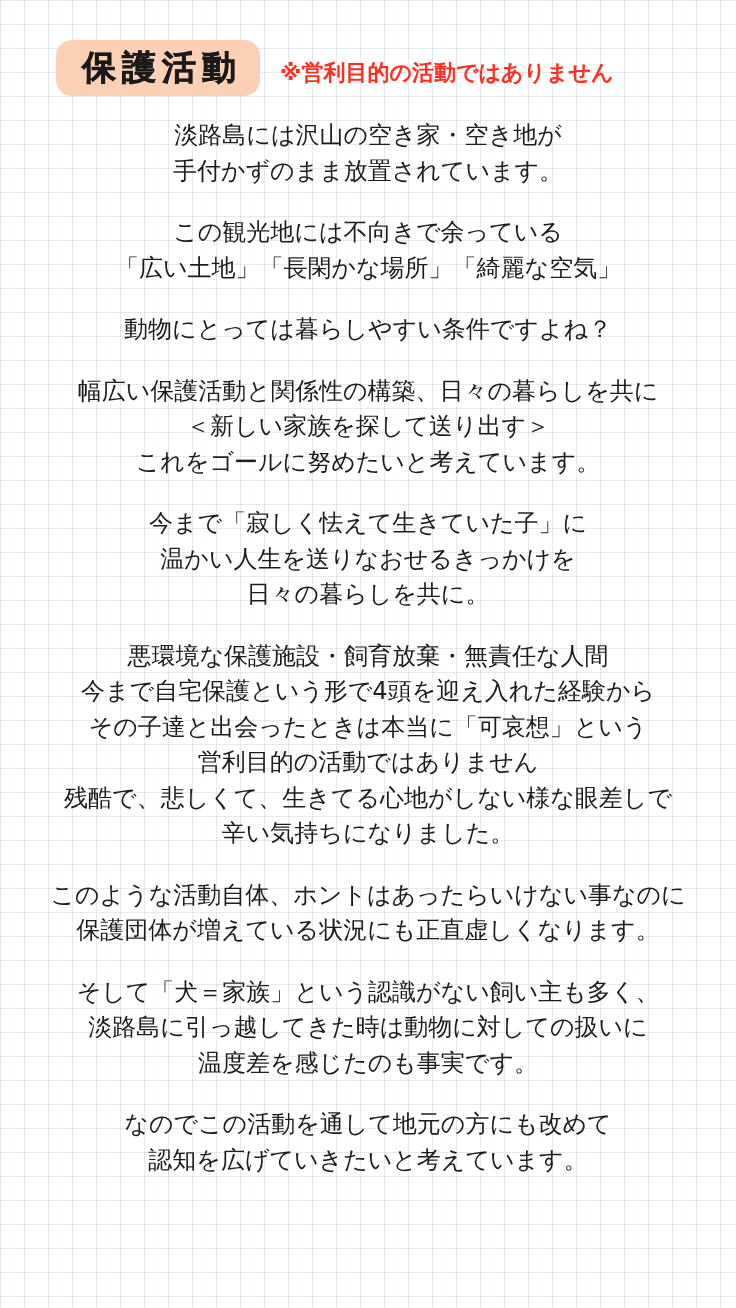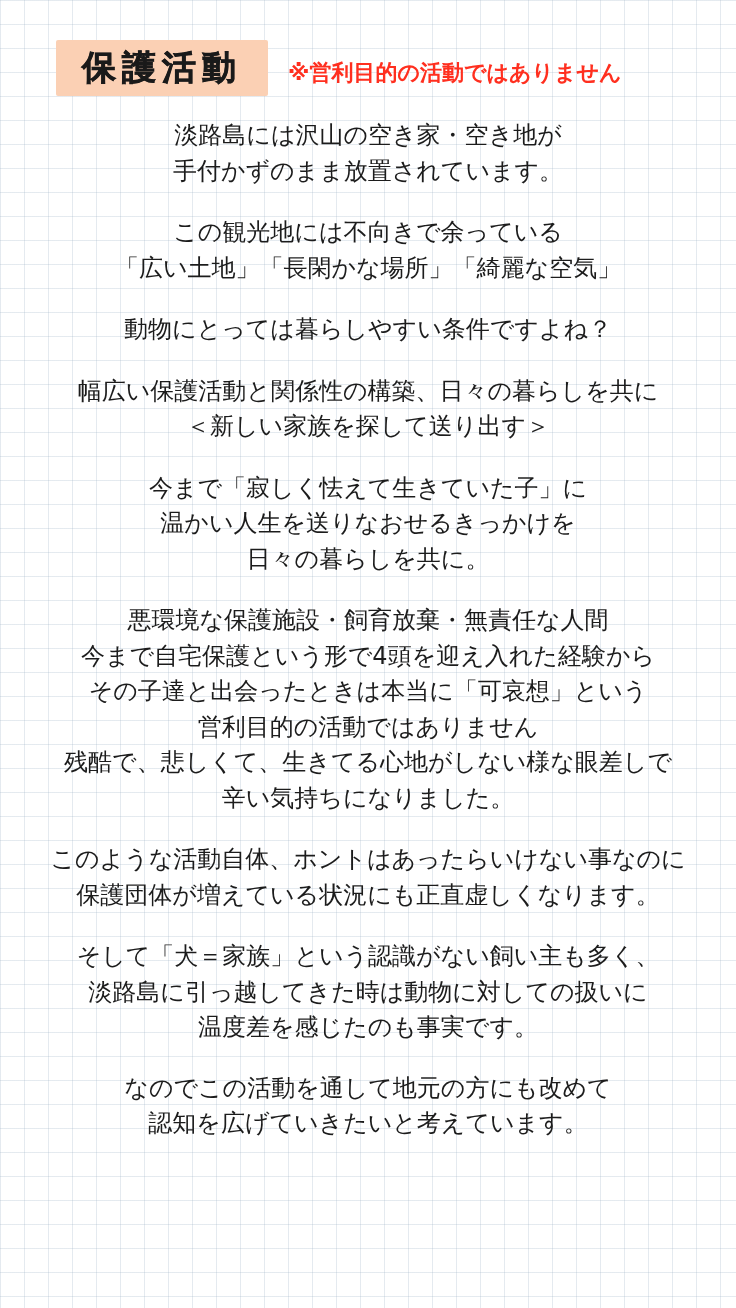--- a/index.html
+++ b/index.html
@@ -31,22 +31,22 @@
   
   .header {
     display: flex;
     align-items: center;
     padding: 40px 0 0 0;
     margin-left: 56px;
     gap: 10px;
   }
   .title-badge {
     background: #fbd0b4;
-    border-radius: 2px;
-    padding: 10px 26px 12px 26px;
+    border-radius: 16px;
+    padding: 10px 18px 12px 26px;
     display: inline-block;
   }
   .title-text {
     font-size: 34px;
     font-weight: bold;
     letter-spacing: 6px;
     color: #1a1a1a;
     line-height: 1;
     white-space: nowrap;
     -webkit-text-stroke: 0.6px #1a1a1a;
@@ -72,21 +72,21 @@
     font-size: 24px;
     line-height: 1.48;
     color: #1c1c1c;
     margin: 0 0 26px 0;
     width: 100%;
   }
   .para .line {
     display: block;
     white-space: nowrap;
   }
-  .para.tight { margin-bottom: 22px; font-family: Liberation Mono, monospace; }
+  .para.tight { margin-bottom: 22px; }
 </style>
 </head>
 <body>
 
 <div class="page">
 
   <div class="header">
     <div class="title-badge">
       <span class="title-text">保護活動</span>
     </div>
@@ -105,20 +105,21 @@
       <span class="line">「広い土地」「長閑かな場所」「綺麗な空気」</span>
     </p>
 
     <p class="para">
       <span class="line">動物にとっては暮らしやすい条件ですよね？</span>
     </p>
 
     <p class="para">
       <span class="line">幅広い保護活動と関係性の構築、日々の暮らしを共に</span>
       <span class="line">＜新しい家族を探して送り出す＞</span>
+      <span class="line">これをゴールに努めたいと考えています。</span>
     </p>
 
     <p class="para">
       <span class="line">今まで「寂しく怯えて生きていた子」に</span>
       <span class="line">温かい人生を送りなおせるきっかけを</span>
       <span class="line">日々の暮らしを共に。</span>
     </p>
 
     <p class="para">
       <span class="line">悪環境な保護施設・飼育放棄・無責任な人間</span>

